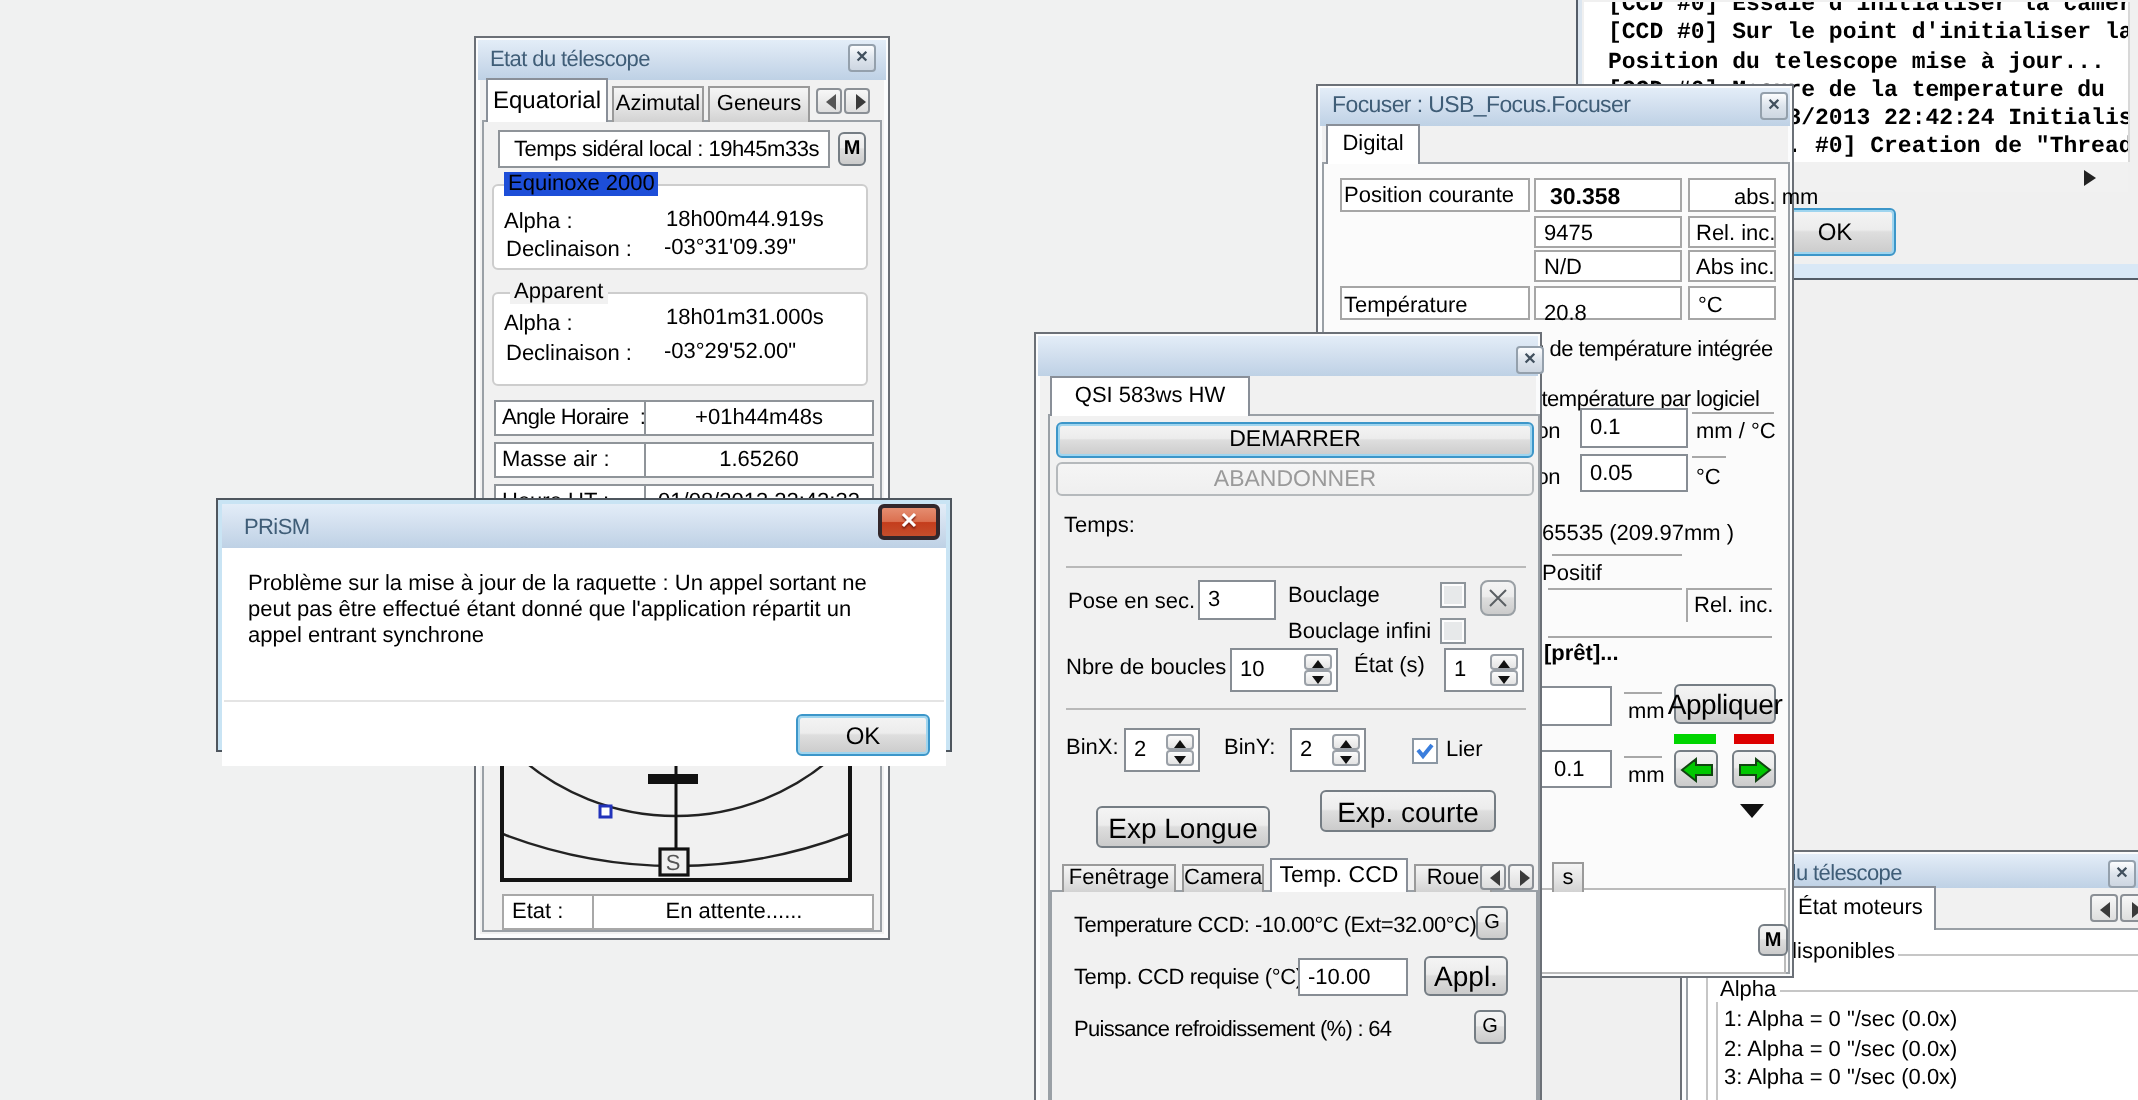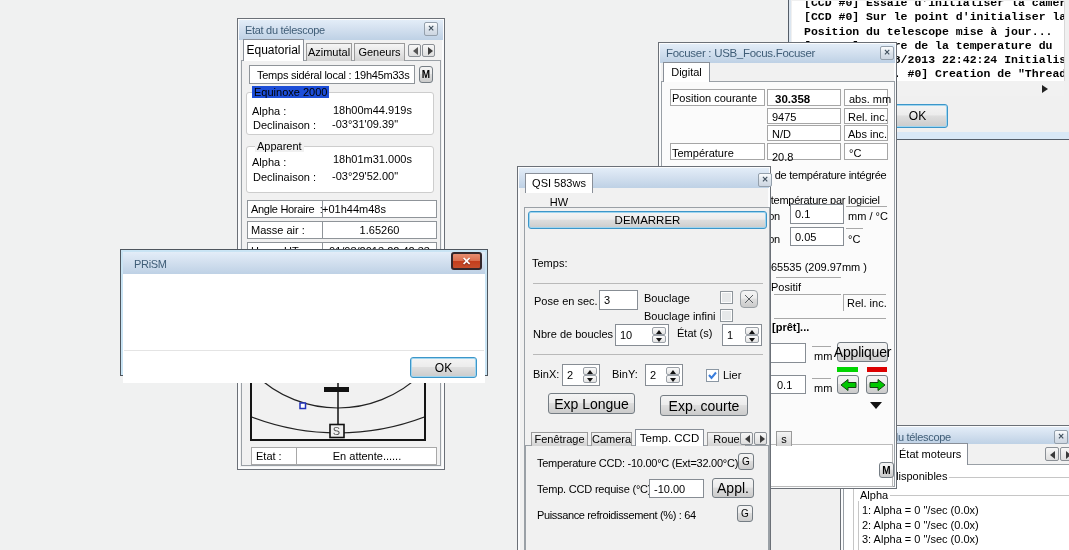--- a/index.html
+++ b/index.html
@@ -103,21 +103,21 @@
   <div class="t" style="left:94px;top:99px">-03°31'09.39"</div>
   <div class="grp" style="left:8px;top:127px;width:188px;height:47px"></div>
   <div class="lbl" style="left:17px;top:121px;background:#f1f1f1">Apparent</div>
   <div class="t" style="left:14px;top:137px">Alpha :</div>
   <div class="t" style="left:95px;top:134px">18h01m31.000s</div>
   <div class="t" style="left:15px;top:152px">Declinaison :</div>
   <div class="t" style="left:94px;top:151px">-03°29'52.00"</div>
   <div class="bx" style="left:9px;top:181px;width:190px;height:18px"></div>
   <div style="position:absolute;left:84px;top:181px;width:1px;height:18px;background:#8f9499"></div>
   <div class="t" style="left:13px;top:184px;letter-spacing:-.3px">Angle Horaire&nbsp; :</div>
-  <div class="t" style="left:84px;top:184px;width:115px;text-align:left">+01h44m48s</div>
+  <div class="t" style="left:84px;top:184px;width:115px;text-align:center">+01h44m48s</div>
   <div class="bx" style="left:9px;top:202px;width:190px;height:18px"></div>
   <div style="position:absolute;left:84px;top:202px;width:1px;height:18px;background:#8f9499"></div>
   <div class="t" style="left:13px;top:205px">Masse air :</div>
   <div class="t" style="left:84px;top:205px;width:115px;text-align:center">1.65260</div>
   <div class="bx" style="left:9px;top:223px;width:190px;height:18px"></div>
   <div style="position:absolute;left:84px;top:223px;width:1px;height:18px;background:#8f9499"></div>
   <div class="t" style="left:13px;top:226px">Heure UT :</div>
   <div class="t" style="left:84px;top:226px;width:115px;text-align:center">01/08/2013 22:42:33</div>
 
   <div style="position:absolute;left:12px;top:262px;width:176px;height:160px;border:2px solid #141414;background:#f1f1f1">
@@ -142,21 +142,21 @@
   <div class="tbt" style="left:7px;top:4px;font-size:11.5px">Focuser : USB_Focus.Focuser</div>
   <div class="cb" style="left:221px;top:3px">✕</div>
   <div class="pan" style="left:2px;top:38px;width:234px;height:406px;background:#fbfbfb"></div>
   <div class="tabA" style="left:4px;top:19px;width:47px;height:20px;line-height:19px;font-size:11px">Digital</div>
 
   <div class="cell" style="left:11px;top:46px;width:95px;height:17px;border-color:#a6a6a6"></div>
   <div class="t" style="left:13px;top:49px">Position courante</div>
   <div class="cell" style="left:108px;top:46px;width:74px;height:17px;border-color:#a6a6a6"></div>
   <div class="t" style="left:116px;top:50px;font-weight:bold;font-size:11.5px">30.358</div>
   <div class="cell" style="left:185px;top:46px;width:44px;height:17px;border-color:#a6a6a6"></div>
-  <div class="t" style="left:190px;top:50px">abs. mm</div>
+  <div class="t" style="left:208px;top:50px">abs. mm</div>
   <div class="cell" style="left:108px;top:65px;width:74px;height:16px;border-color:#a6a6a6"></div>
   <div class="t" style="left:113px;top:68px">9475</div>
   <div class="cell" style="left:185px;top:65px;width:44px;height:16px;border-color:#a6a6a6"></div>
   <div class="t" style="left:189px;top:68px">Rel. inc.</div>
   <div class="cell" style="left:108px;top:82px;width:74px;height:16px;border-color:#a6a6a6"></div>
   <div class="t" style="left:113px;top:85px">N/D</div>
   <div class="cell" style="left:185px;top:82px;width:44px;height:16px;border-color:#a6a6a6"></div>
   <div class="t" style="left:189px;top:85px">Abs inc.</div>
   <div class="cell" style="left:11px;top:100px;width:95px;height:17px;border-color:#a6a6a6"></div>
   <div class="t" style="left:13px;top:104px">Température</div>
@@ -210,22 +210,23 @@
 
   <div style="position:absolute;left:4px;top:401px;width:230px;height:43px;background:#fff;border:1px solid #bbb"></div>
   <div class="tabI" style="left:117px;top:388px;width:16px;height:15px;line-height:14px">s</div>
   <div class="btn" style="left:220px;top:419px;width:15px;height:16px;font-weight:bold;font-size:10px">M</div>
 </div>
 
 <div class="win" style="left:517px;top:166px;width:254px;height:400px">
   <div class="tb" style="left:1px;top:1px;right:1px;height:20px"></div>
   <div class="cb" style="left:240px;top:6px">✕</div>
   <div class="pan" style="left:6px;top:40px;width:246px;height:352px"></div>
-  <div class="tabA" style="left:7px;top:6px;width:68px;height:20px;line-height:19px;font-size:11px">QSI 583ws HW</div>
+  <div class="tabA" style="left:7px;top:21px;width:100px;height:20px;line-height:19px;font-size:11px">QSI 583ws HW</div>
   <div class="btn def" style="left:10px;top:44px;width:239px;height:18px;font-size:11.5px">DEMARRER</div>
+  <div class="btn dis" style="left:10px;top:64px;width:239px;height:17px;font-size:11.5px">ABANDONNER</div>
   <div class="t" style="left:14px;top:90px">Temps:</div>
   <div style="position:absolute;left:15px;top:116px;width:230px;height:1px;background:#b9b9b9"></div>
   <div class="t" style="left:16px;top:128px">Pose en sec.</div>
   <div class="inp" style="left:81px;top:123px;width:39px;height:20px">3</div>
   <div class="t" style="left:126px;top:125px">Bouclage</div>
   <div class="cbx" style="left:202px;top:124px"></div>
   <div class="btn" style="left:222px;top:123px;width:18px;height:18px;border-radius:4px;border-color:#9aa0a5">
         <svg width="12" height="12">
           <path d="M2 2 L10 10 M10 2 L2 10" stroke="#5a5f63" stroke-width="1"></path>
         </svg>
@@ -278,21 +279,21 @@
           </span>
           <span class="sd">
             <span class="dna"></span>
           </span>
         </span>
       </div>
   <div class="cbk" style="left:188px;top:202px"><svg width="11" height="11">
           <path d="M2 5 L4.5 8 L9 2.5" fill="none" stroke="#3a7edd" stroke-width="2"></path>
         </svg></div>
   <div class="t" style="left:205px;top:202px">Lier</div>
-  <div class="btn" style="left:30px;top:226px;width:87px;height:21px">Exp Longue</div>
+  <div class="btn" style="left:30px;top:236px;width:87px;height:21px">Exp Longue</div>
   <div class="btn" style="left:142px;top:228px;width:88px;height:21px">Exp. courte</div>
 
   <div class="pan" style="left:7px;top:278px;width:244px;height:114px"></div>
   <div class="tabI" style="left:13px;top:265px;width:57px;height:14px;line-height:13px">Fenêtrage</div>
   <div class="tabI" style="left:73px;top:265px;width:41px;height:14px;line-height:13px">Camera</div>
   <div class="tabA" style="left:117px;top:262px;width:69px;height:17px;line-height:16px;font-size:11.5px">Temp. CCD</div>
   <div class="tabI" style="left:189px;top:265px;width:39px;height:14px;line-height:13px">Roue</div>
   <div class="arr" style="left:222px;top:265px;width:13px;height:13px">
         <span class="al" style="top:2px"></span>
       </div>
@@ -301,21 +302,22 @@
       </div>
   <div class="t ls" style="left:19px;top:290px">Temperature CCD: -10.00°C (Ext=32.00°C)</div>
   <div class="btn" style="left:220px;top:286px;width:16px;height:17px;font-size:10px">G</div>
   <div class="t" style="left:19px;top:316px;letter-spacing:-.2px">Temp. CCD requise (°C)</div>
   <div class="inp" style="left:131px;top:312px;width:55px;height:19px">-10.00</div>
   <div class="btn" style="left:194px;top:311px;width:42px;height:20px">Appl.</div>
   <div class="t" style="left:19px;top:342px;letter-spacing:-.35px">Puissance refroidissement (%) : 64</div>
   <div class="btn" style="left:219px;top:338px;width:16px;height:17px;font-size:10px">G</div>
 </div>
 
-<div style="position:absolute;left:120px;top:249px;width:368px;height:127px;background:#c9e4f4;border:1px solid #4e565e">
+<div style="position:absolute;left:108px;top:249px;width:368px;height:127px;background:#c9e4f4;border:1px solid #4e565e">
   <div class="tb" style="left:2px;top:2px;width:362px;height:22px"></div>
   <div class="tbt" style="left:13px;top:8px">PRiSM</div>
   <div style="position:absolute;left:330px;top:2px;width:31px;height:18px;border:2px solid #33272b;border-radius:3px;background:linear-gradient(180deg,#e58d70 0%,#db7050 48%,#c43d1c 52%,#c64e2c 100%);color:#fff;text-align:center;line-height:14px;font-weight:bold;font-size:11px;text-shadow:0 1px 1px #7a2013">✕</div>
   <div style="position:absolute;left:2px;top:24px;width:362px;height:109px;background:#fff"></div>
+  <div class="t" style="left:15px;top:36px;line-height:13px">Problème sur la mise à jour de la raquette : Un appel sortant ne<br>peut pas être effectué étant donné que l'application répartit un<br>appel entrant synchrone</div>
   <div style="position:absolute;left:3px;top:100px;width:360px;height:1px;background:#e4e4e4"></div>
   <div class="btn def" style="left:289px;top:107px;width:67px;height:21px;font-size:12px">OK</div>
 </div>
 
 </div>
 </body></html>

